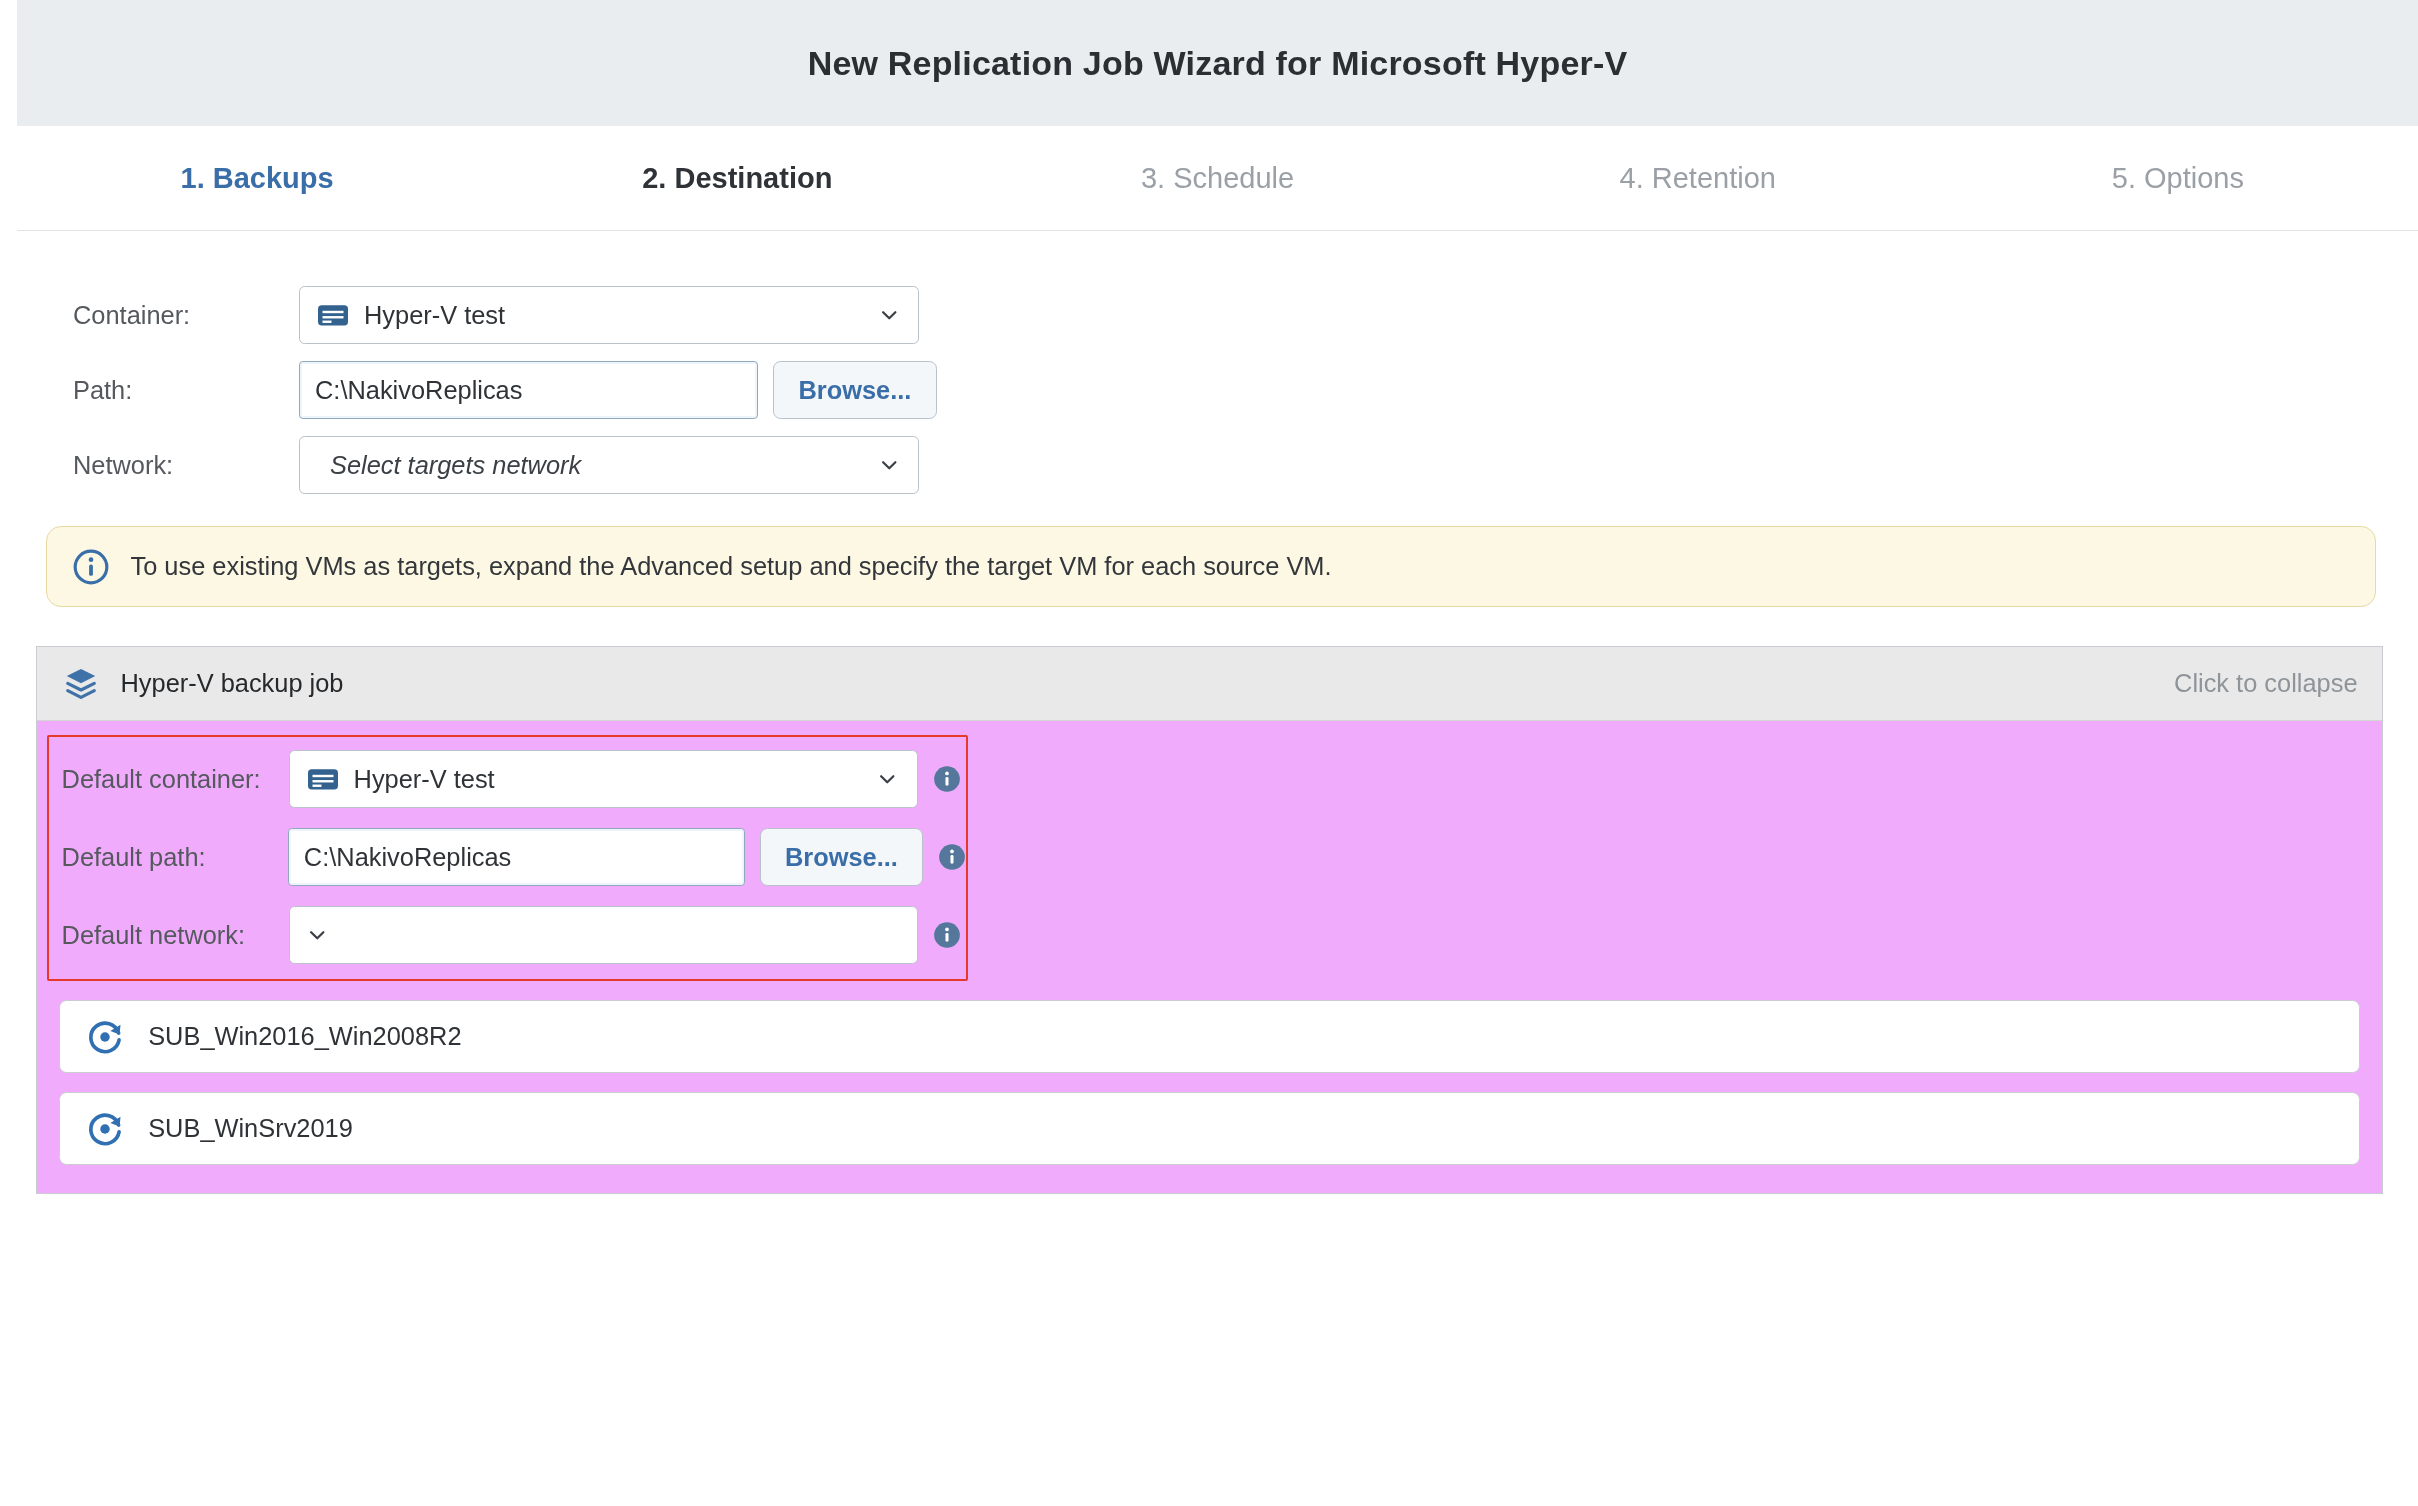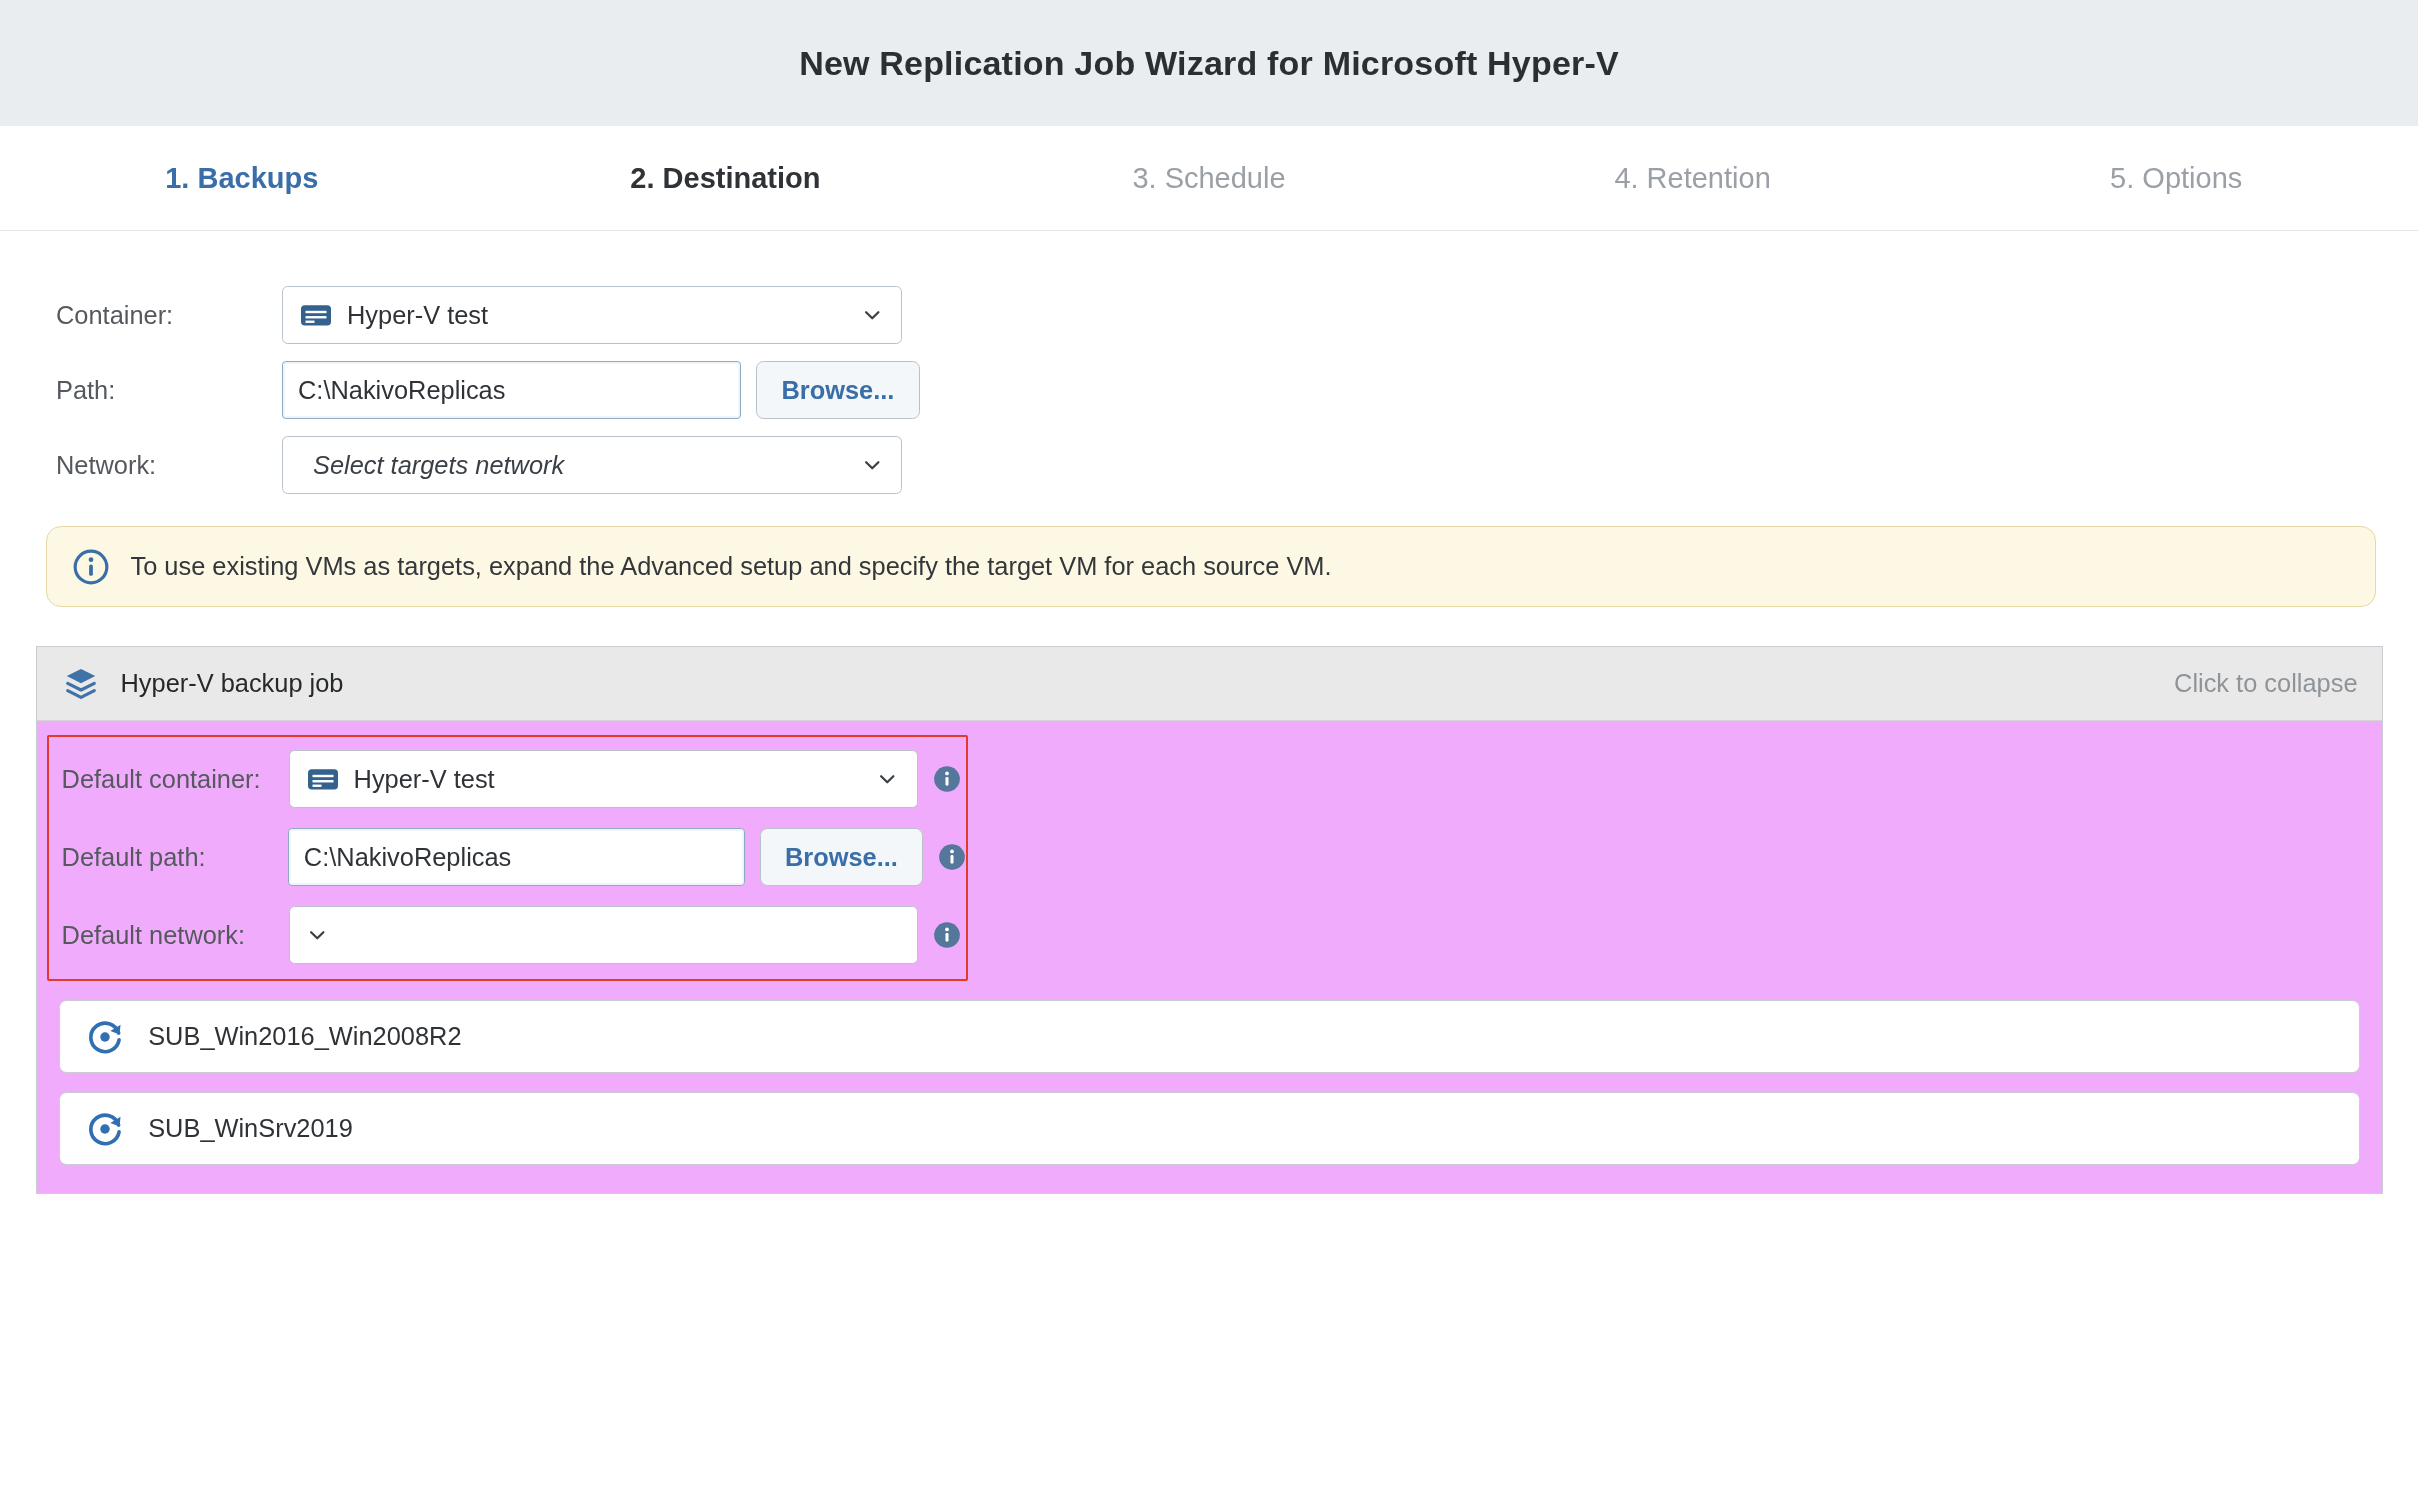--- a/index.html
+++ b/index.html
@@ -1,17 +1,17 @@
 <!DOCTYPE html>
 <html style="font-size:15px"><head>
 <meta charset="utf-8">
 <style>
   * { margin:0; padding:0; box-sizing:border-box; }
   html,body { width:2418px; height:1507px; background:#ffffff; font-family:"Liberation Sans", sans-serif; }
-  .page { position:relative; width:2418px; height:1271px; background:#ffffff; overflow:hidden; }
+  .page { position:relative; width:2418px; height:1271px; background:#ffffff; overflow:hidden;padding-left:17px; }
 
   
   .titlebar { height:126px; background:#e9edf0; display:flex; align-items:center; justify-content:center; }
   .titlebar h1 { font-size:34px; font-weight:700; color:#2b2f33; letter-spacing:0.2px; }
 
   
   .steps { height:105px; display:flex; border-bottom:0.9px solid #e2e4e6; }
   .step { flex:1; display:flex; align-items:center; justify-content:center; font-size:29px; cursor:default; }
   .step.completed { color:#3a6ea8; font-weight:700; cursor:pointer; }
   .step.current   { color:#2f3337; font-weight:700; }

